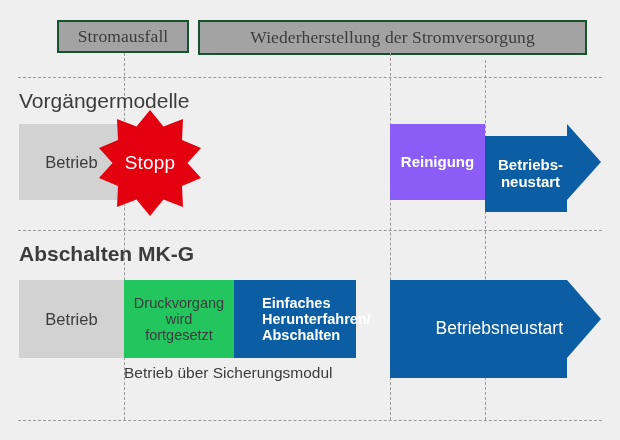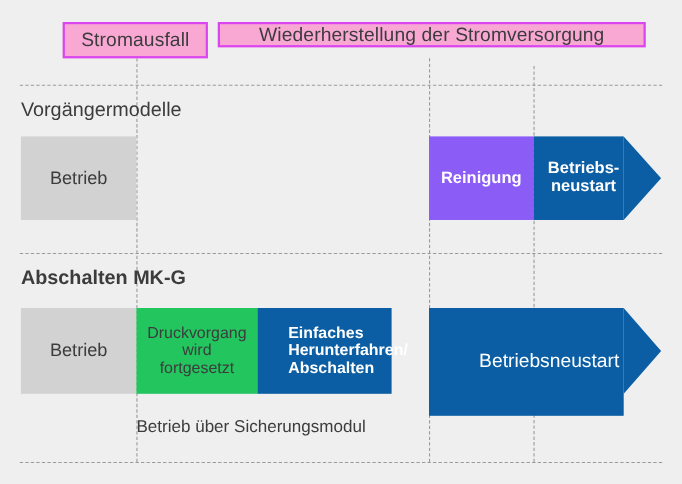--- a/index.html
+++ b/index.html
@@ -17,32 +17,33 @@
     position: relative;
     width: 620px;
     height: 440px;
     background: #efefef;
   }
 
   
   .phase-box {
     position: absolute;
     box-sizing: border-box;
-    background: #f9a8d4;
-    border: 2px solid #d946ef;
+    background: #a3a3a3;
+    border: 2px solid #14532d;
     display: flex;
     align-items: center;
     justify-content: center;
     color: #3c3c3c;
     font-size: 17.5px;
     letter-spacing: 0.1px;
     white-space: nowrap;
+    font-family: Liberation Serif, serif;
   }
   #phase-outage  { left: 57px;  top: 20px; width: 132px; height: 33px; }
-  #phase-restore { left: 198px; top: 20px; width: 389px; height: 23px; }
+  #phase-restore { left: 198px; top: 20px; width: 389px; height: 35px; }
 
   
   .hline {
     position: absolute;
     left: 18px;
     width: 584px;
     height: 0;
     border-top: 1px dashed #9a9a9a;
   }
   #hline-top    { top: 77px; }
@@ -55,21 +56,21 @@
     border-left: 1px dashed #9a9a9a;
   }
   #vline-outage  { left: 124px; top: 53px;  height: 367px; }
   #vline-restore { left: 390px; top: 53px;  height: 367px; }
   #vline-clean   { left: 485px; top: 60px;  height: 360px; }
 
   
   .row-label {
     position: absolute;
     color: #3c3c3c;
-    font-size: 18px;
+    font-size: 21px;
     white-space: nowrap;
   }
   #label-legacy { left: 19px; top: 89px; }
   #label-series { left: 19px; top: 242px; font-weight: bold; }
 
   
   .block {
     position: absolute;
     box-sizing: border-box;
     display: flex;
@@ -81,21 +82,21 @@
   .block .txt { display: block; padding: 0 4px; }
 
   .grey  { background: #d2d2d2; color: #3c3c3c; }
   .red   { background: #8b5cf6; color: #ffffff; }
   .blue  { background: #0b5ea3; color: #ffffff; }
   .orange{ background: #22c55e; color: #3c3c3c; }
 
   
   #blk-legacy-operation { left: 19px;  top: 124px; width: 105px; height: 76px; font-size: 16.5px; }
   #blk-legacy-cleaning  { left: 390px; top: 124px; width: 95px;  height: 76px; font-size: 15px; font-weight: bold; }
-  #blk-legacy-restart   { left: 485px; top: 124px; width: 82px;  height: 76px; font-size: 15px; font-weight: bold;
+  #blk-legacy-restart   { left: 485px; top: 136px; width: 82px;  height: 76px; font-size: 15px; font-weight: bold;
                           justify-content: flex-start; padding-left: 9px; }
 
   
   .arrow-head {
     position: absolute;
     width: 0; height: 0;
     border-top: 38px solid transparent;
     border-bottom: 38px solid transparent;
     border-left: 34px solid #0b5ea3;
   }
@@ -117,21 +118,20 @@
                           justify-content: flex-end; padding-left: 22px; }
 
   
   #caption-fallback {
     position: absolute;
     left: 124px;
     top: 364px;
     color: #3c3c3c;
     font-size: 15.5px;
     white-space: nowrap;
-    margin-top: 16px;
   }
 
   
   #burst-stopp {
     position: absolute;
     left: 97px;
     top: 110px;
     width: 106px;
     height: 106px;
   }
@@ -174,20 +174,28 @@
   <div class="block red" id="blk-legacy-cleaning">
     <span class="txt">Reinigung</span>
   </div>
 
   <div class="block blue" id="blk-legacy-restart">
     <span class="txt" style="white-space:pre-line;">Betriebs-
 neustart</span>
   </div>
   <div class="arrow-head" id="arrow-legacy-restart"></div>
 
+  <div id="burst-stopp">
+    <svg viewBox="0 0 106 106" xmlns="http://www.w3.org/2000/svg">
+      <polygon fill="#e3000f" points="
+        53,0 66.5,16.5 86,9 85,30 104,38 90.5,53 104,68 85,76 86,97 66.5,89.5
+        53,106 39.5,89.5 20,97 21,76 2,68 15.5,53 2,38 21,30 20,9 39.5,16.5"></polygon>
+    </svg>
+    <div class="burst-label">Stopp</div>
+  </div>
 
   <div class="row-label" id="label-series">Abschalten MK-G</div>
 
   <div class="block grey" id="blk-series-operation">
     <span class="txt">Betrieb</span>
   </div>
 
   <div class="block orange" id="blk-series-printing">
     <span class="txt" style="white-space:pre-line;">Druckvorgang
 wird

